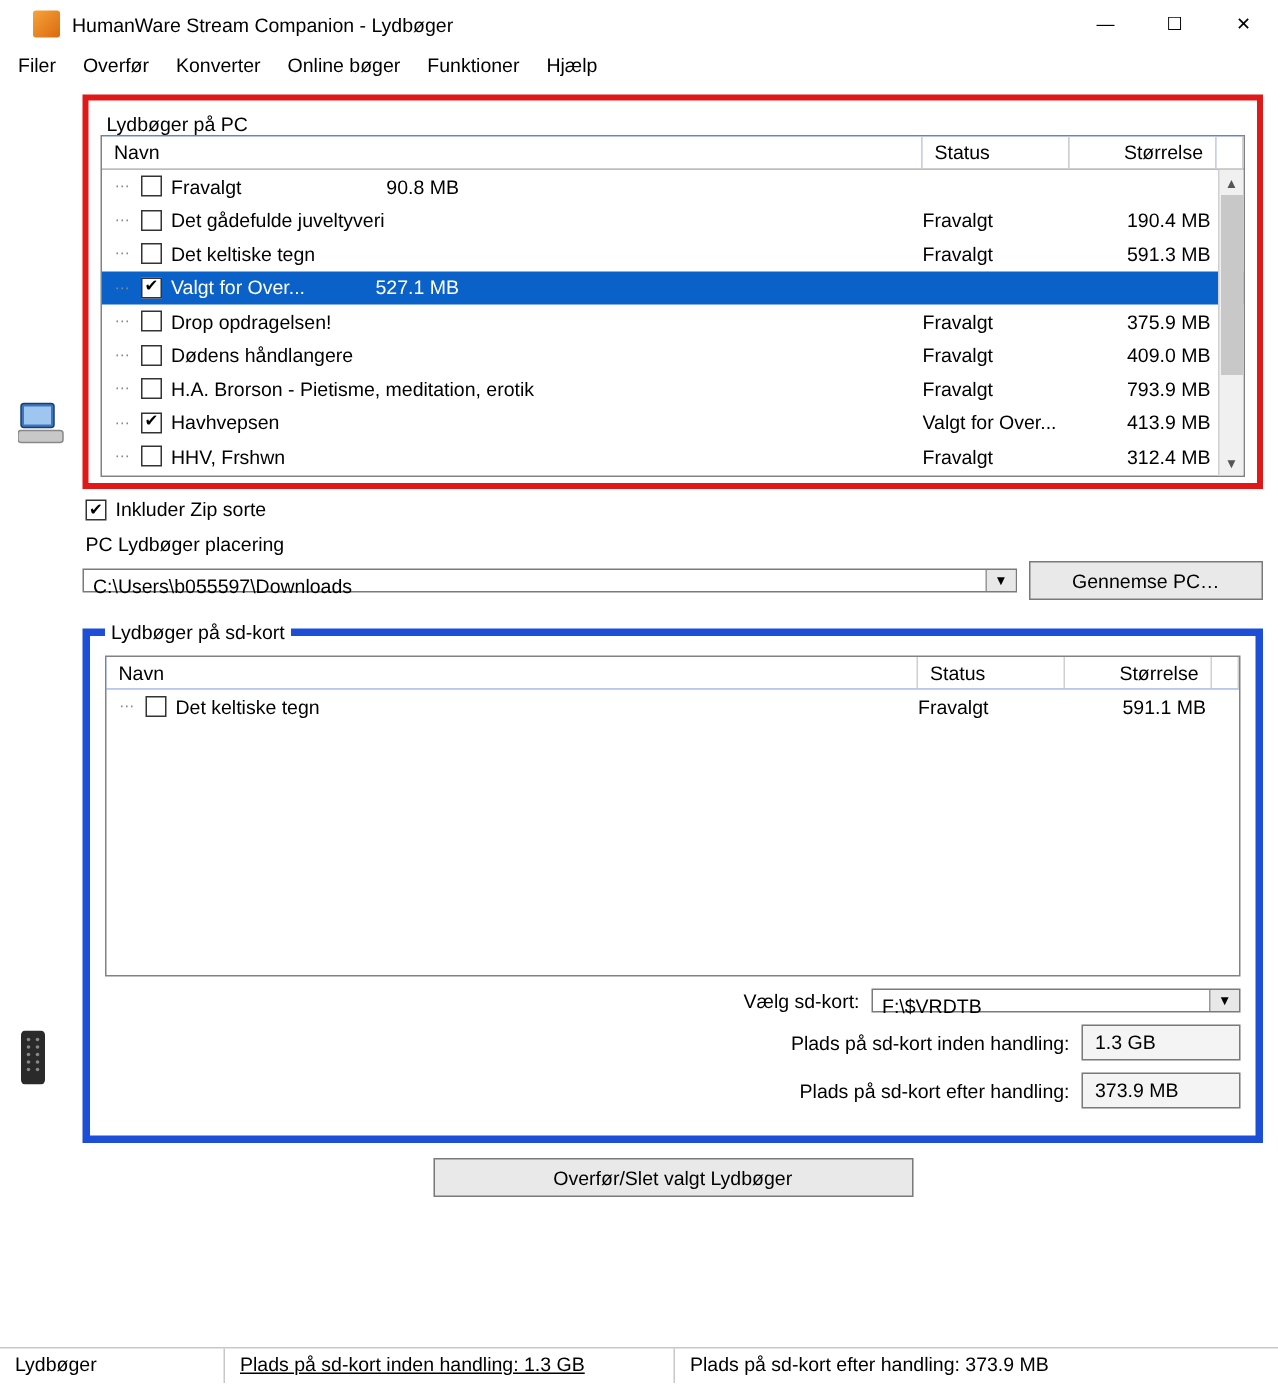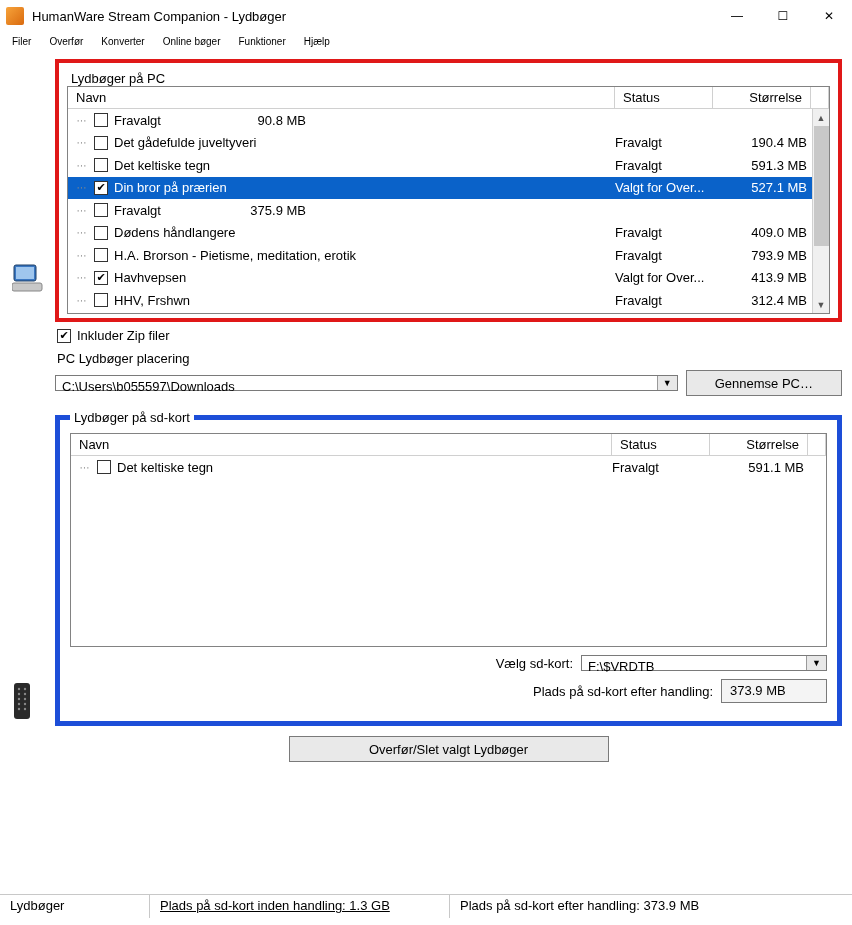--- a/index.html
+++ b/index.html
@@ -11,21 +11,21 @@
     background: #fff;
     color: #000;
     width: 852px;
     height: 925px;
     overflow: hidden;
   }
   .titlebar {
     display: flex;
     align-items: center;
     height: 32px;
-    padding: 0 0 0 6px;
+    padding: 0 0 0 22px;
     background: #fff;
   }
   .titlebar .app-icon {
     width: 18px; height: 18px;
     background: linear-gradient(135deg,#f7a33a,#d96a0f);
     margin-right: 8px;
     border-radius: 2px;
   }
   .titlebar .title { flex: 1; font-size: 13px; }
   .win-controls { display: flex; }
@@ -33,21 +33,21 @@
     width: 46px; height: 32px;
     display: flex; align-items: center; justify-content: center;
     font-family: "Segoe UI Symbol", sans-serif;
     font-size: 12px;
     cursor: default;
   }
   .menubar {
     display: flex;
     gap: 18px;
     padding: 4px 12px 6px 12px;
-    font-size: 10px;
+    font-size: 13px;
   }
   .menubar span { cursor: default; }
   .content {
     display: flex;
     height: calc(100% - 32px - 28px - 24px);
     justify-content: center;
   }
   .left-rail {
     width: 55px;
     display: flex;
@@ -312,28 +312,28 @@
                 <span class="tree-ind">⋯</span>
                 <span class="chk"></span>
                 <span class="rname">Det keltiske tegn</span>
                 <span class="rstatus">Fravalgt</span>
                 <span class="rsize">591.3 MB</span>
                 <span class="rscroll"></span>
               </div>
               <div class="row selected">
                 <span class="tree-ind">⋯</span>
                 <span class="chk">✔</span>
-                <span class="rname">Din bror på prærien</span>
                 <span class="rstatus">Valgt for Over...</span>
                 <span class="rsize">527.1 MB</span>
                 <span class="rscroll"></span>
               </div>
               <div class="row">
                 <span class="tree-ind">⋯</span>
                 <span class="chk"></span>
+                <span class="rname">Drop opdragelsen!</span>
                 <span class="rstatus">Fravalgt</span>
                 <span class="rsize">375.9 MB</span>
                 <span class="rscroll"></span>
               </div>
               <div class="row">
                 <span class="tree-ind">⋯</span>
                 <span class="chk"></span>
                 <span class="rname">Dødens håndlangere</span>
                 <span class="rstatus">Fravalgt</span>
                 <span class="rsize">409.0 MB</span>
@@ -370,21 +370,21 @@
             <div class="arrow">▼</div>
           </div>
             </div>
       </div>
     </fieldset>
     </div>
 
     <div class="below-grid">
       <div class="chk-line">
         <span class="chk2">✔</span>
-        <span>Inkluder Zip filer</span>
+        <span>Inkluder Zip sorte</span>
       </div>
       <div class="label-line">PC Lydbøger placering</div>
       <div class="path-row">
         <div class="combo">
           <div class="ctext">C:\Users\b055597\Downloads</div>
           <div class="cbtn">▼</div>
         </div>
         <button class="browse">Gennemse PC…</button>
       </div>
     </div>
@@ -413,20 +413,24 @@
 
       <div class="sd-controls">
         <div class="sd-row">
           <span class="lbl">Vælg sd-kort:</span>
           <div class="combo">
             <div class="ctext">F:\$VRDTB</div>
             <div class="cbtn">▼</div>
           </div>
         </div>
         <div class="sd-row">
+          <span class="lbl">Plads på sd-kort inden handling:</span>
+          <div class="ro-box">1.3 GB</div>
+        </div>
+        <div class="sd-row">
           <span class="lbl">Plads på sd-kort efter handling:</span>
           <div class="ro-box">373.9 MB</div>
         </div>
       </div>
     </fieldset>
 
     <div class="action-row">
       <button class="action-btn">Overfør/Slet valgt Lydbøger</button>
     </div>
 

